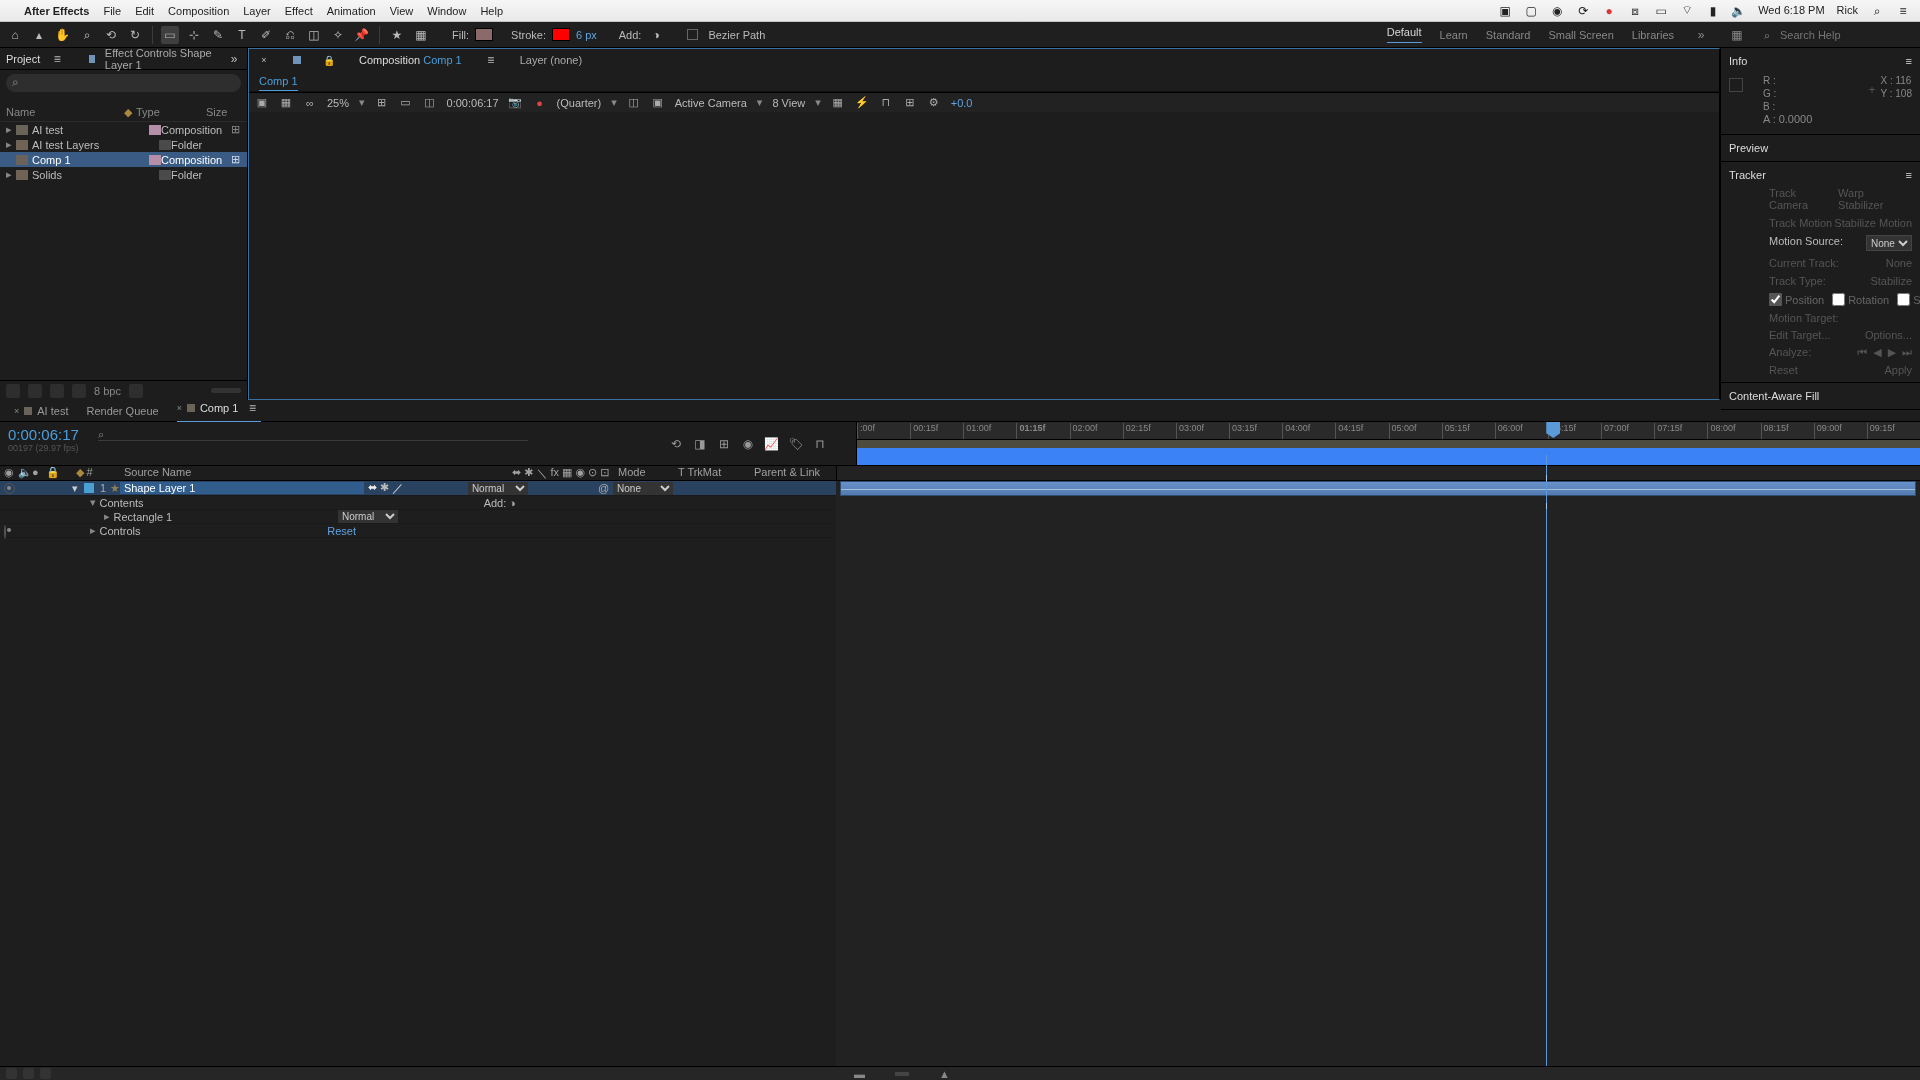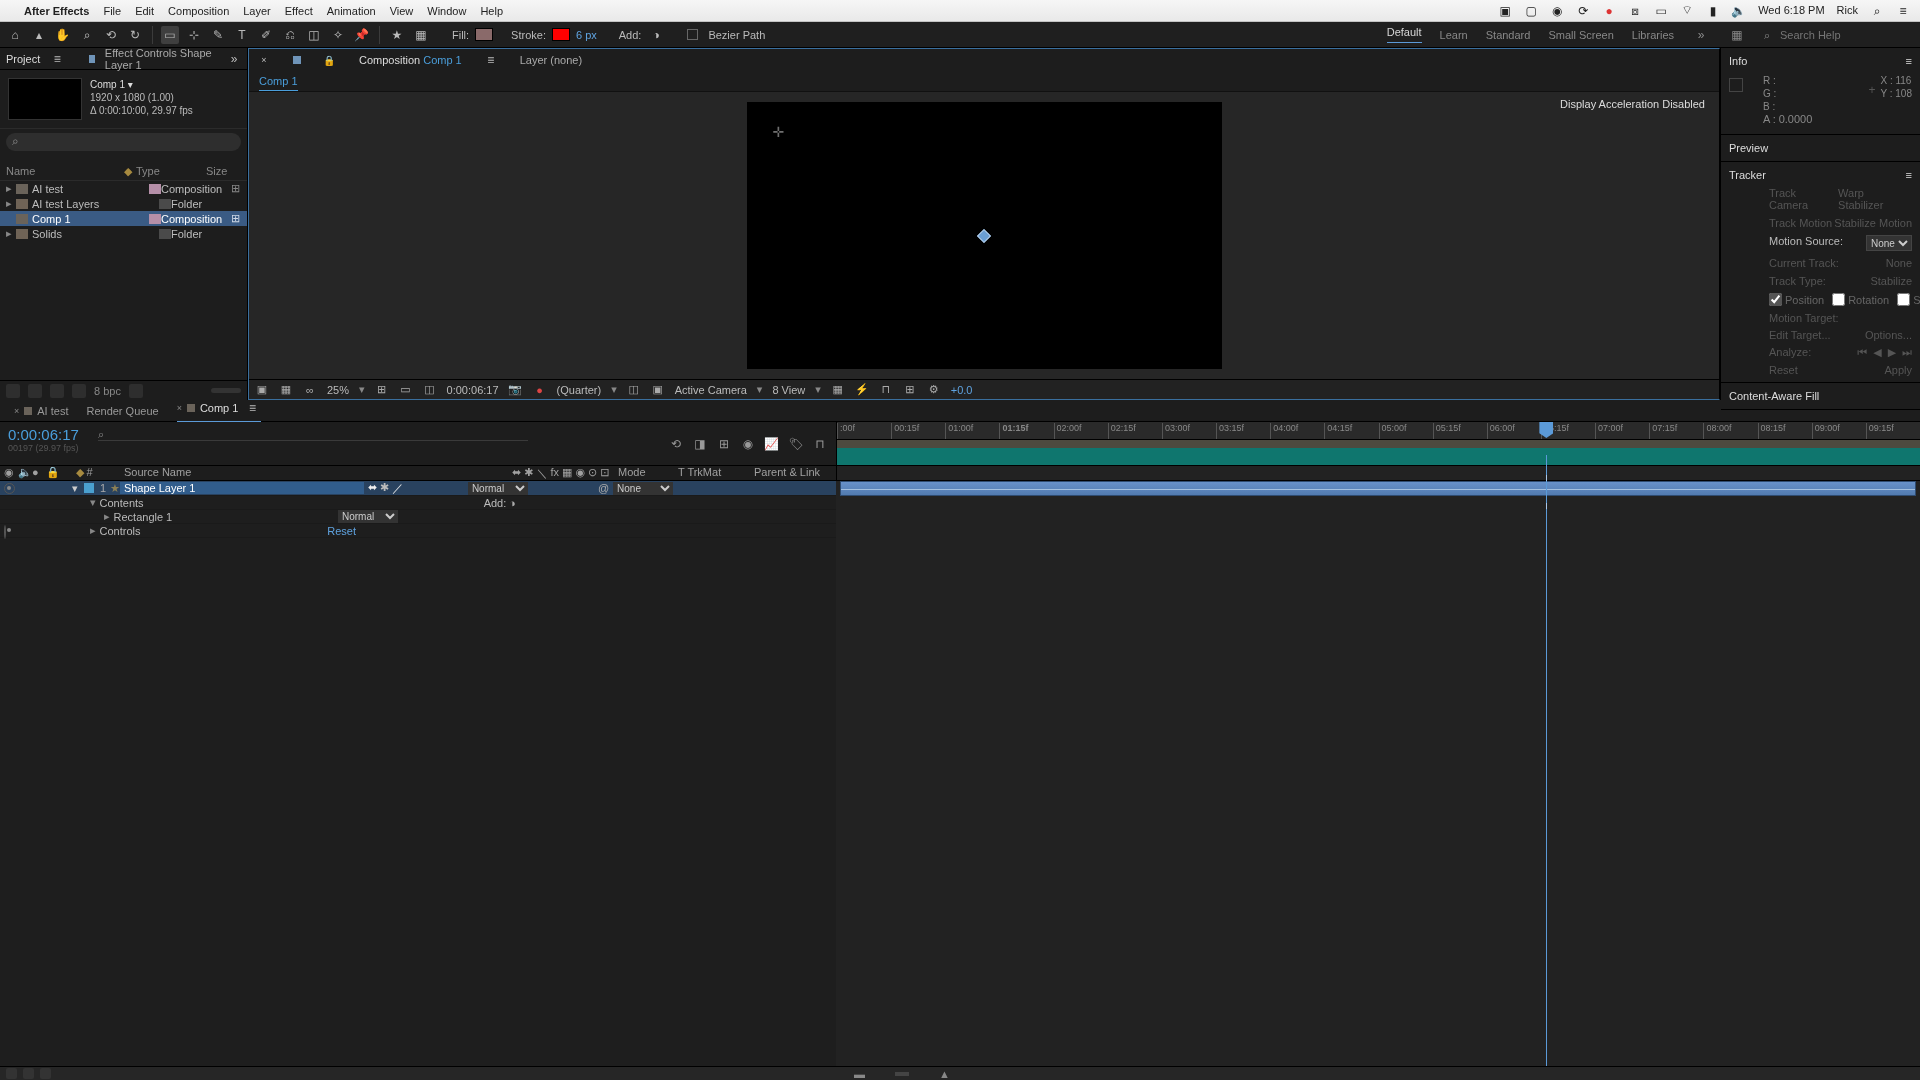--- a/index.html
+++ b/index.html
@@ -93,21 +93,21 @@
 .tl-tabs .ttab.active { color:#ddd; border-bottom: 1px solid #5b9ad8; padding-bottom: 4px;}
 .tl-tabs .x { color:#888; font-size: 9px;}
 .tl-head { height: 44px; display:flex; border-bottom: 1px solid #000;}
 .tl-head-left { width: 836px; display:flex; }
 .tc-box { width: 96px; padding: 4px 8px;}
 .tc-big { color:#4a9edb; font-size: 15px; font-weight:400;}
 .tc-sub { color:#555; font-size:9px;}
 .tl-search { flex:1; padding: 6px 10px 0 2px; position:relative;}
 .tl-search input { background:transparent; border:none; border-bottom: 1px solid #3a3a3a; width: 430px; color:#aaa; padding-left:16px;}
 .tl-search::before { content:"⌕"; position:absolute; left:2px; top:6px; color:#888;}
-.tl-ruler { flex:1; position:relative; background:#0f766e; border-left:1px solid #000;}
+.tl-ruler { flex:1; position:relative; background:#3b82f6; border-left:1px solid #000;margin-left:20px;}
 .ruler-bar { height: 18px; border-bottom:1px solid #000; position:relative; background:#2a2a2a;}
 .ruler-tick { position:absolute; top:1px; font-size:9px; color:#888; border-left:1px solid #555; padding-left:2px; height:16px;}
 .wa-bar { height: 8px; background:#4d4a3f; }
 .playhead-head { position:absolute; top:0; width:14px; height:16px; background:#5b9ad8; clip-path: polygon(0 0,100% 0,100% 70%,50% 100%,0 70%); margin-left:-7px;}
 .tl-body { flex:1; display:flex; position:relative;}
 .tl-left { width: 836px; background:#1e1e1e; }
 .layer-row { height: 15px; display:flex; align-items:center; font-size:10px;}
 .layer-row.main { background:#29425f; color:#eee;}
 .layer-row .lnum { width: 14px; text-align:center; color:#aaa;}
 .layer-lc { width: 72px; display:flex; gap:3px; padding-left:4px; align-items:center;}
@@ -234,28 +234,20 @@
 
   <div class="project-panel">
     <div class="panel-tabs">
       <span class="tab active">Project</span>
       <span class="tool-ico">≡</span>
       <span style="width:6px"></span>
       <span style="width:8px;height:8px;background:#6f94b8;"></span>
       <span class="tab">Effect Controls Shape Layer 1</span>
       <span class="tool-ico" style="margin-left:auto">»</span>
     </div>
-    <div class="mini-comp">
-      <div class="thumb"></div>
-      <div class="mini-meta">
-        <div style="color:#ddd">Comp 1 ▾</div>
-        <div>1920 x 1080 (1.00)</div>
-        <div>Δ 0:00:10:00, 29.97 fps</div>
-      </div>
-    </div>
     <div class="search-row">
       <div class="search-wrap">
         <input placeholder="" style="">
       </div>
     </div>
     <div class="proj-header">
       <span class="c-name">Name</span>
       <span style="width:12px;color:#a78a3f;">◆</span>
       <span class="c-type">Type</span>
       <span class="c-size">Size</span>
@@ -310,27 +302,20 @@
       <span style="width:8px;height:8px;background:#6f94b8;"></span>
       <span class="tool-ico" style="font-size:10px;color:#888">🔒</span>
       <span class="ctab main">
         <span>Composition</span> <span class="blue">Comp 1</span>
       </span>
       <span class="tool-ico">≡</span>
       <span class="ctab">Layer (none)</span>
     </div>
     <div class="crumb">
       <span>Comp 1</span>
-    </div>
-    <div class="viewer">
-      <div class="da-disabled">Display Acceleration Disabled</div>
-      <div class="canvas">
-        <span class="cross">✛</span>
-        <span class="anchor"></span>
-      </div>
     </div>
     <div class="viewer-footer">
       <span class="vf-ico">▣</span>
       <span class="vf-ico">▦</span>
       <span class="vf-ico">∞</span>
       <span>25%</span>
         <span style="color:#888">▾</span>
       <span class="vf-ico">⊞</span>
       <span class="vf-ico">▭</span>
       <span class="vf-ico">◫</span>

